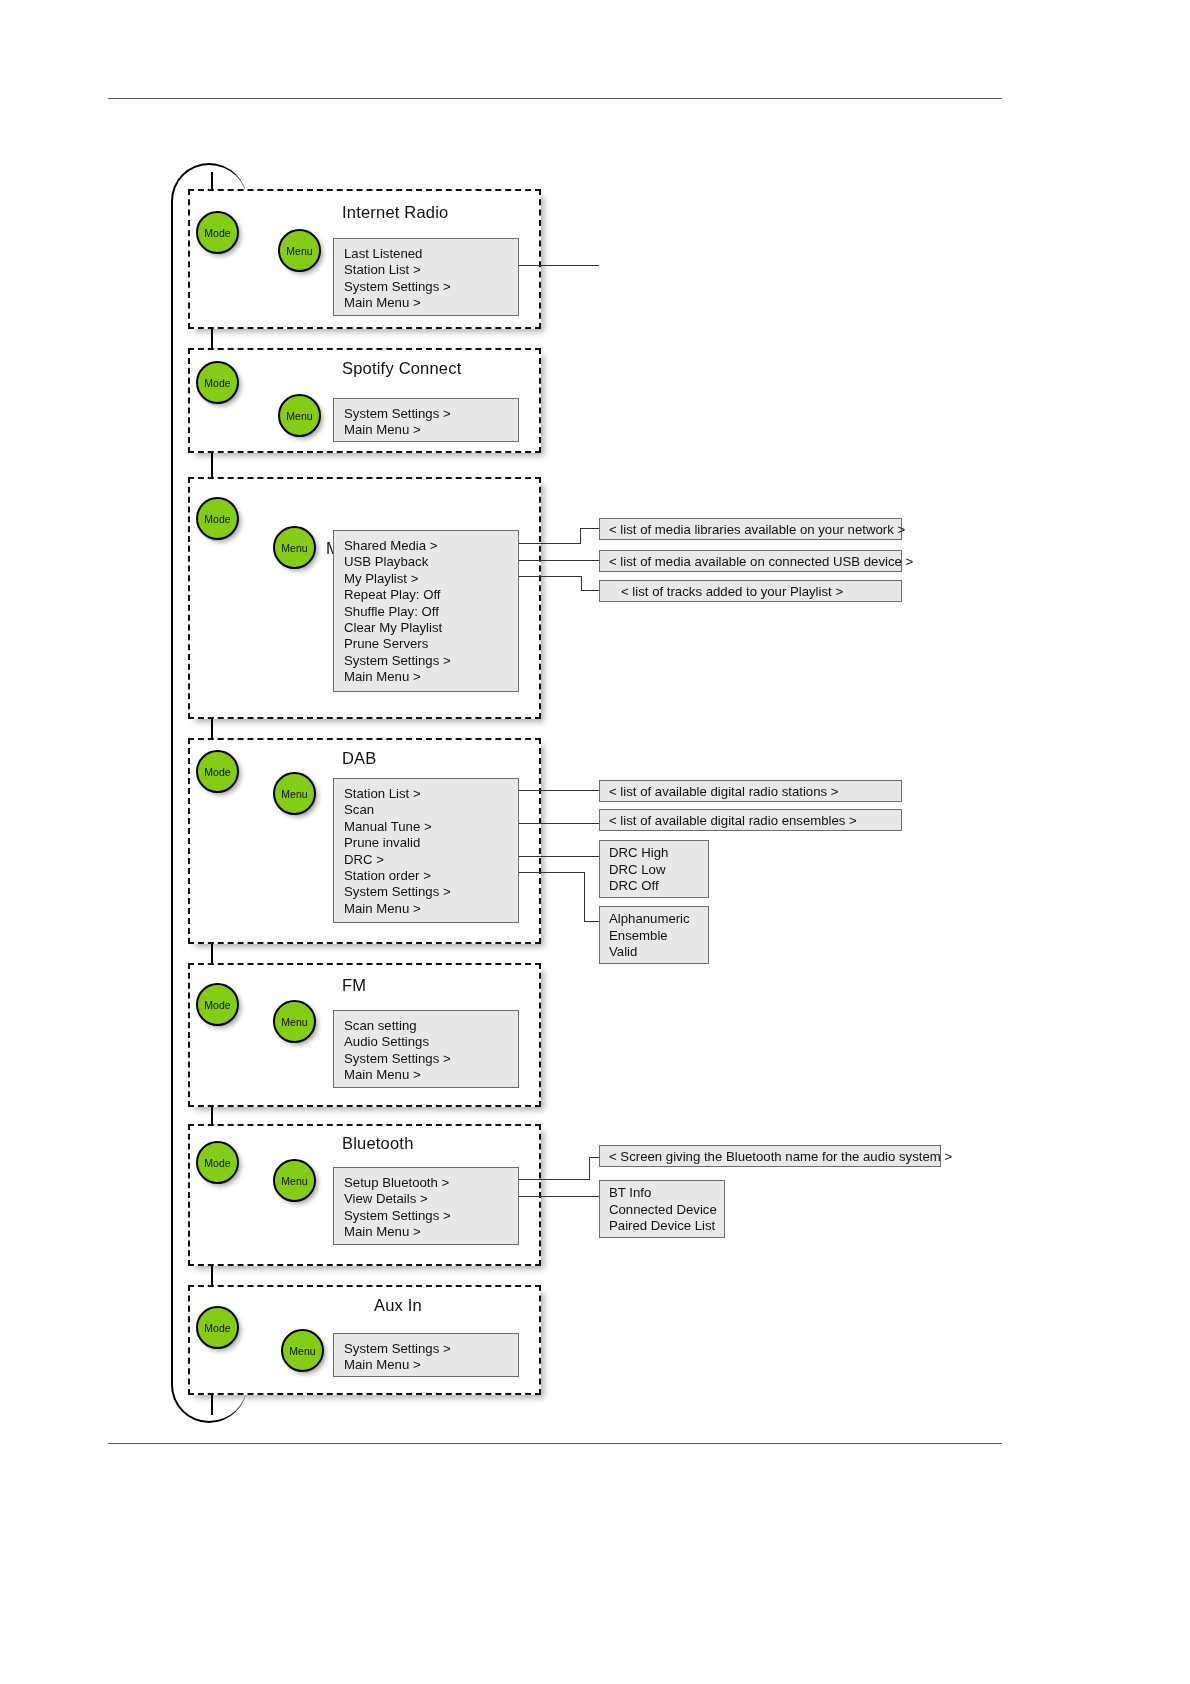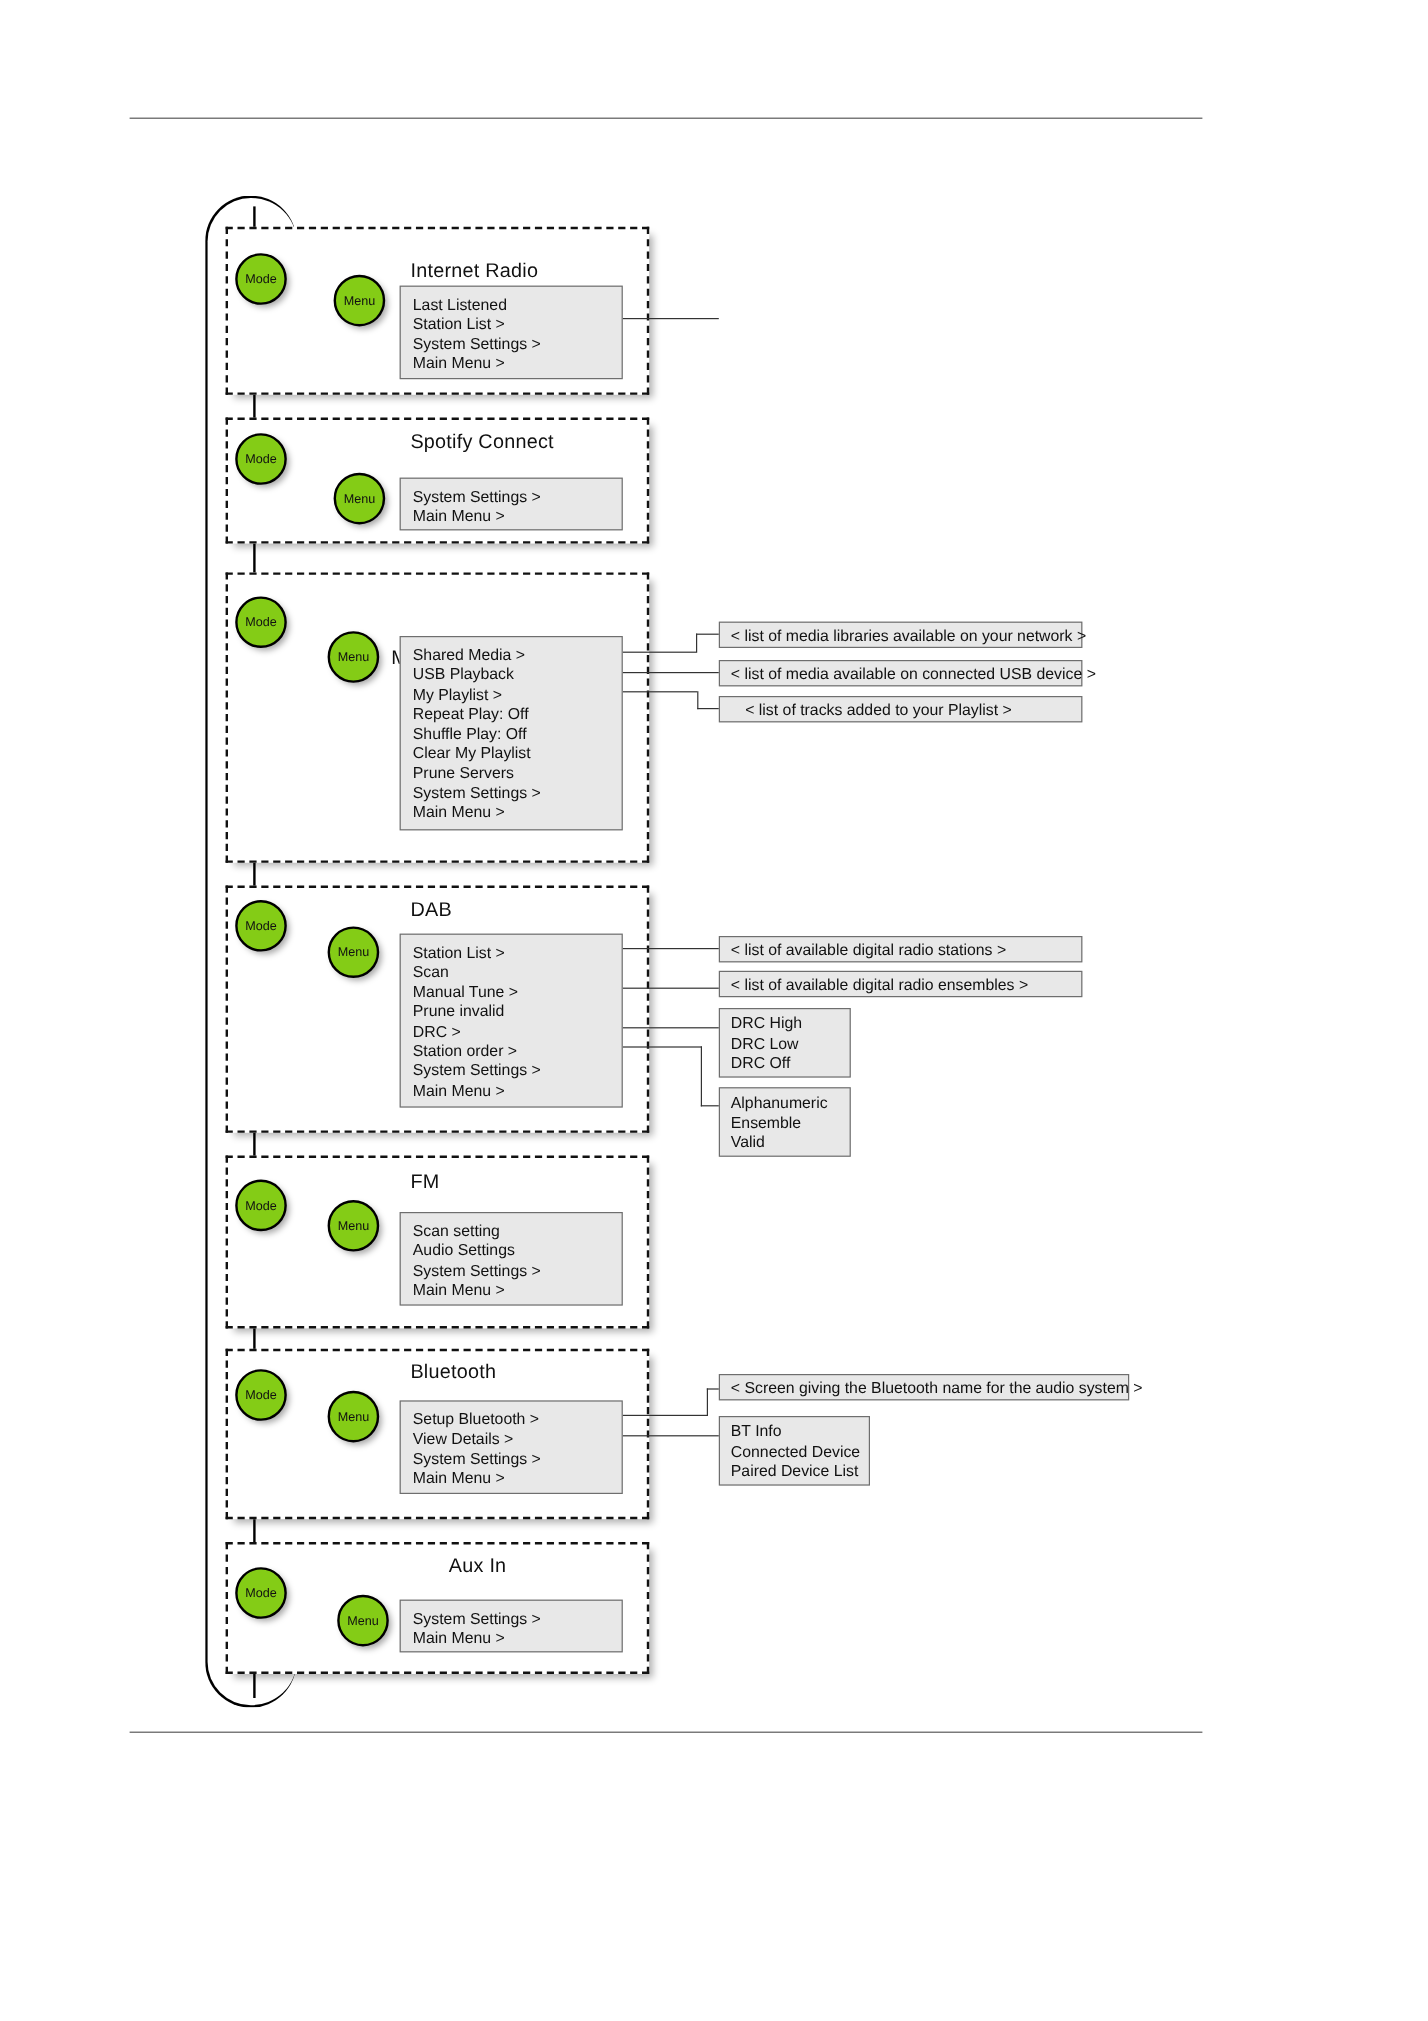--- a/index.html
+++ b/index.html
@@ -130,21 +130,21 @@
 
 <div class="page">
 
   <div class="rule rule-top"></div>
   <div class="rule rule-bottom"></div>
 
   <div class="mode-loop"></div>
   <div class="spine"></div>
 
   <div class="group" style="left:188px; top:189px; width:353px; height:140px;"></div>
-  <div class="group-title" style="left:342px; top:203px;margin-top:14px;">Internet Radio</div>
+  <div class="group-title" style="left:342px; top:203px;">Internet Radio</div>
   <div class="knob knob-mode" style="left:196px; top:211px;">
       <span>Mode</span>
     </div>
   <div class="knob knob-menu" style="left:278px; top:229px;">
       <span>Menu</span>
     </div>
   <div class="panel" style="left:333px; top:238px; width:186px; height:78px;">
     <div class="row">Last Listened</div>
     <div class="row">Station List &gt;</div>
     <div class="row">System Settings &gt;</div>

